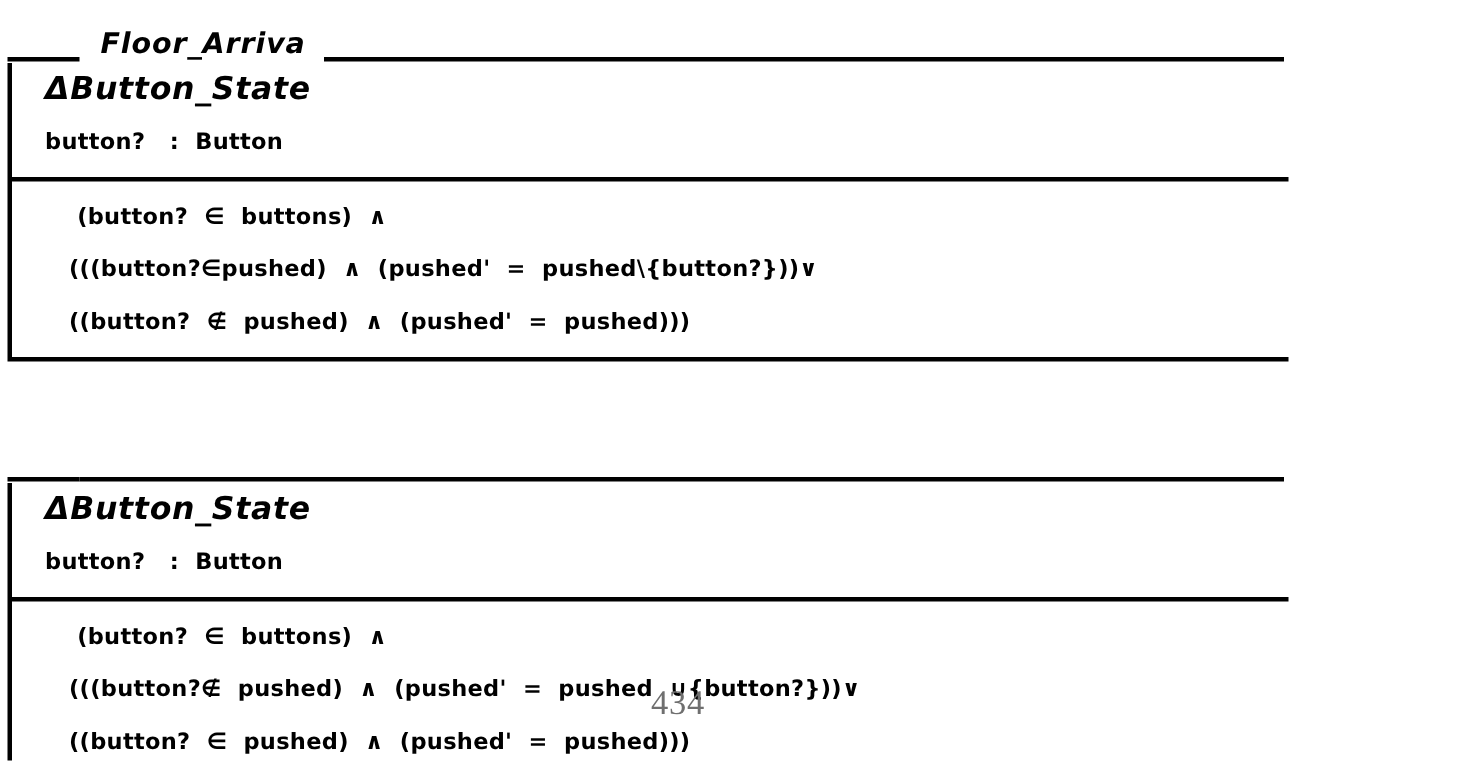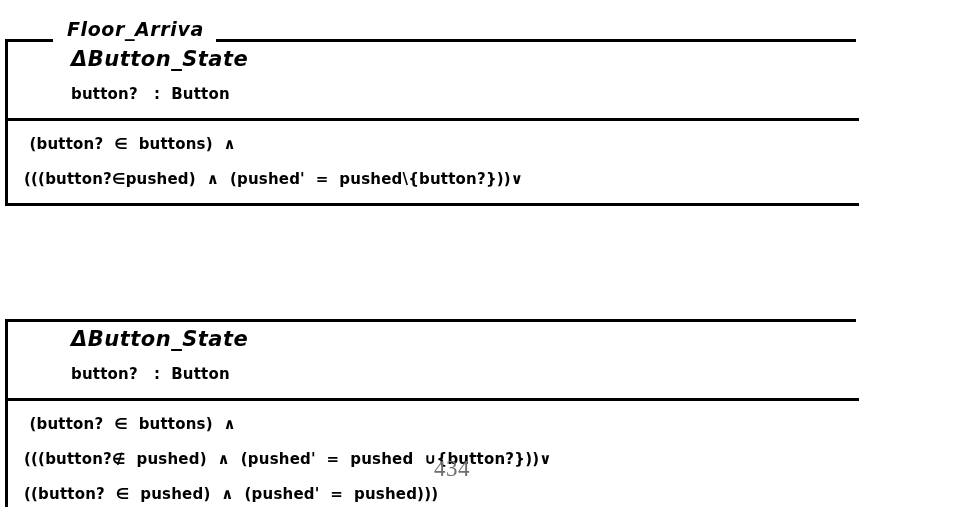--- a/index.html
+++ b/index.html
@@ -21,21 +21,21 @@
     position: absolute;
     left: 5px;
     width: 851px;
   }
 
   
   .schema-head {
     position: relative;
     height: 22px;
     display: flex;
-    align-items: flex-end;
+    align-items: flex-start;
   }
   .head-stub {
     height: 0;
     border-top: 3px solid #000;
     width: 48px;
     margin-top: 18px;
   }
   .schema-name {
     font-family: "DejaVu Sans", sans-serif;
     font-style: italic;
@@ -76,22 +76,22 @@
     height: 35px;
     font-size: 15px;
     font-weight: bold;
     letter-spacing: 0.2px;
   }
   .line.ital {
     font-style: italic;
     font-size: 21px;
     letter-spacing: 0.5px;
   }
-  .indent-decl { padding-left: 22px; margin-left: 41px; }
-  .indent-pred { padding-left: 16px; }
+  .indent-decl { padding-left: 22px; }
+  .indent-pred { padding-left: 38px; }
 
   
   .page-number {
     position: absolute;
     left: 434px;
     top: 456px;
     font-family: Liberation Serif, serif;
     font-size: 23px;
     color: #6f6f6f;
     letter-spacing: 0.5px;
@@ -108,20 +108,21 @@
     <div class="head-rule"></div>
   </div>
   <div class="schema-body">
     <div class="decl-pane">
       <div class="line ital indent-decl">ΔButton_State</div>
       <div class="line indent-decl">button?   :  Button</div>
     </div>
     <div class="pred-pane">
       <div class="line indent-pred"> (button?  ∈  buttons)  ∧</div>
       <div class="line indent-pred">(((button?∈pushed)  ∧  (pushed'  =  pushed\{button?}))∨</div>
+      <div class="line indent-pred">((button?  ∉  pushed)  ∧  (pushed'  =  pushed)))</div>
     </div>
   </div>
 </div>
 
 <div class="schema" style="top:300px;">
   <div class="schema-head">
     <div class="head-stub"></div>
     <div class="head-rule"></div>
   </div>
   <div class="schema-body">

